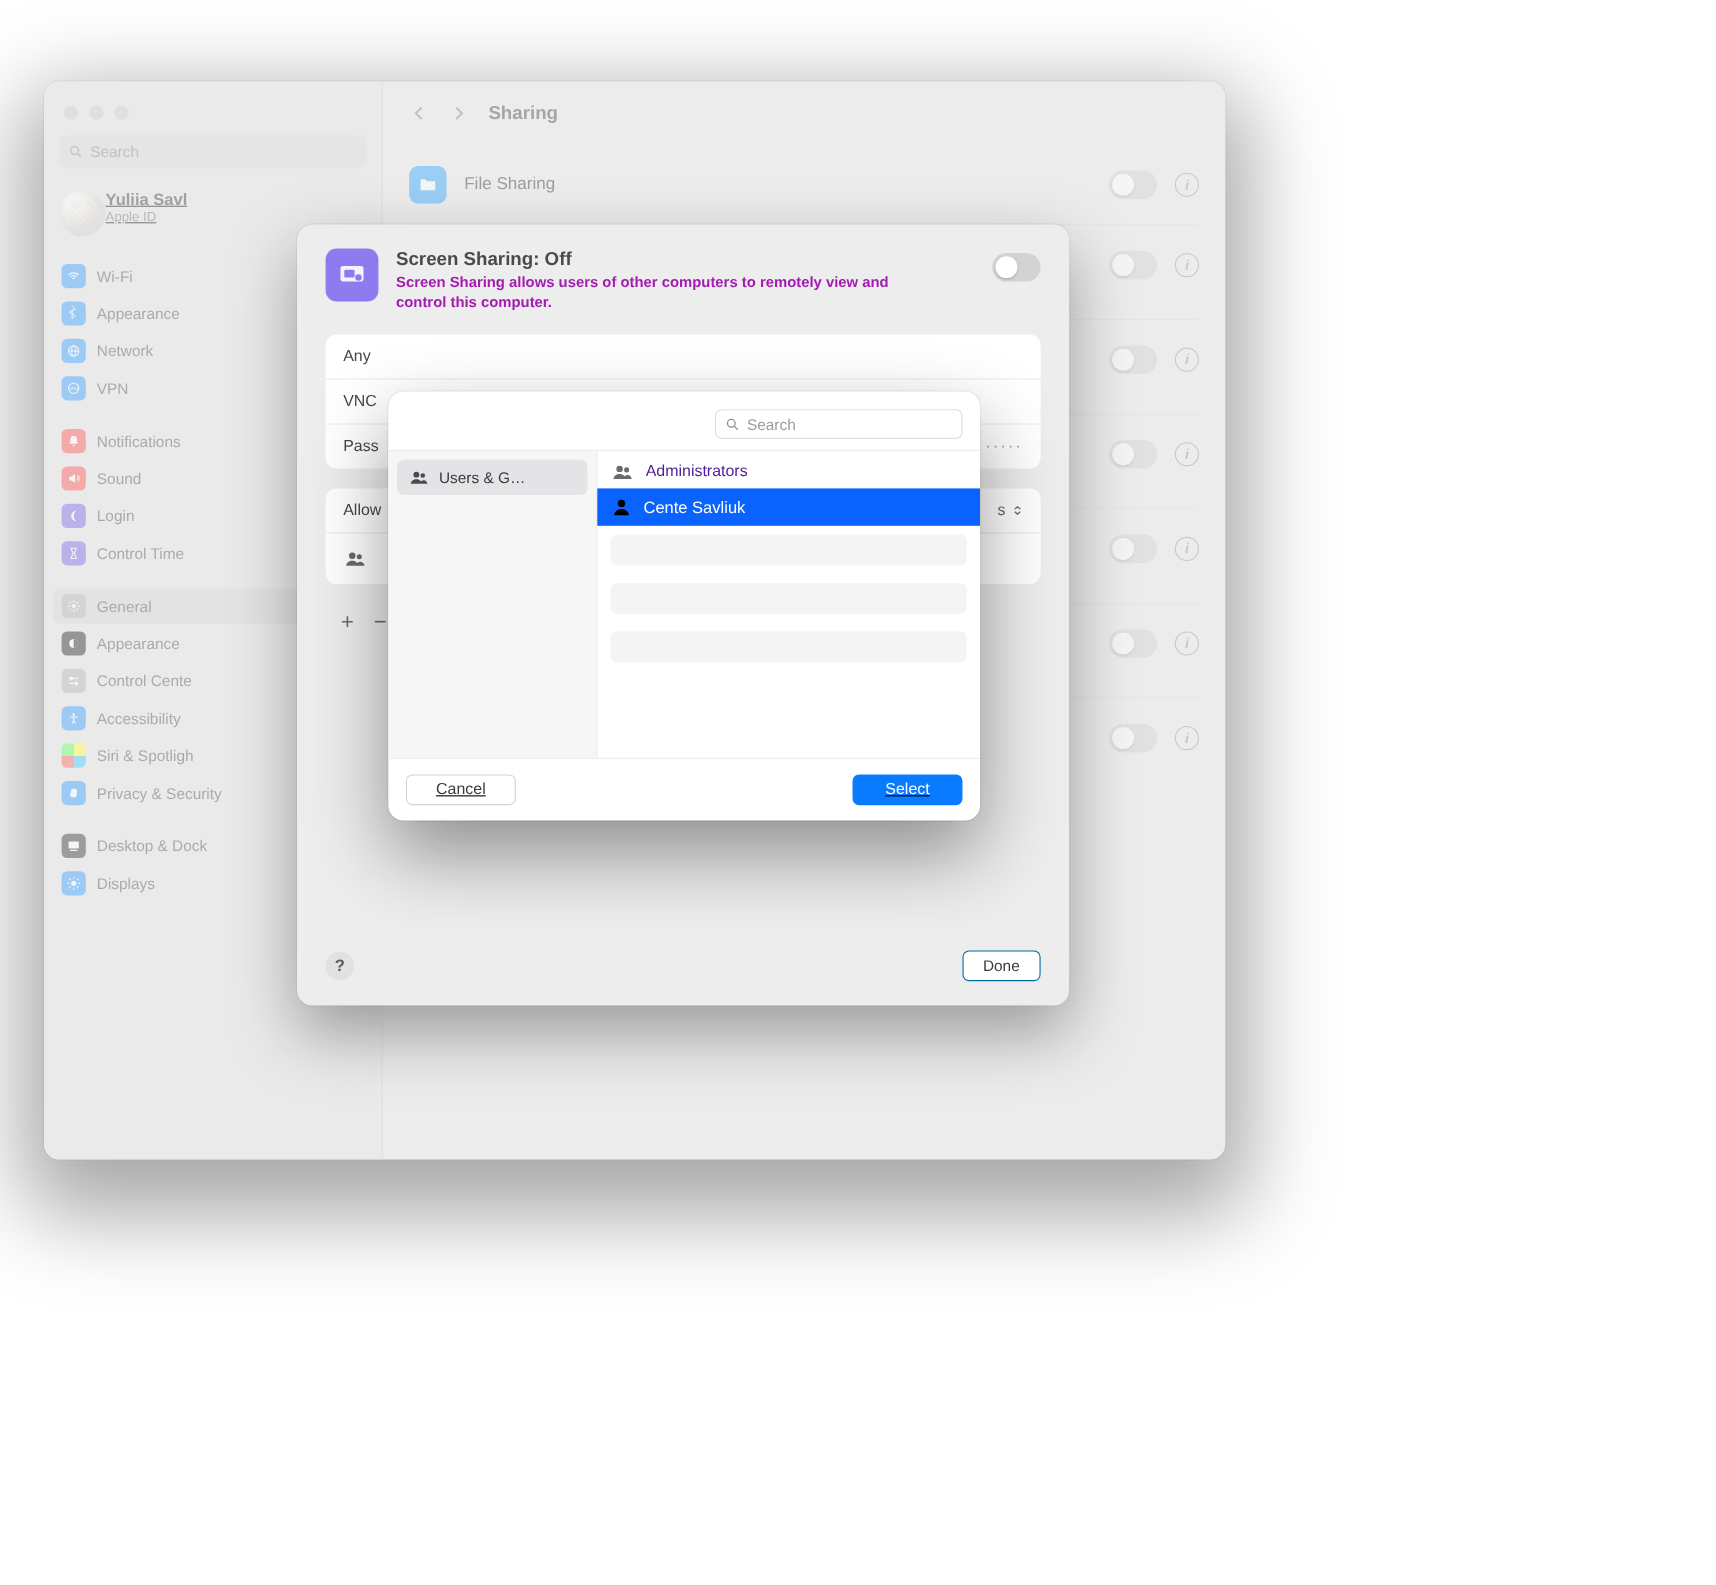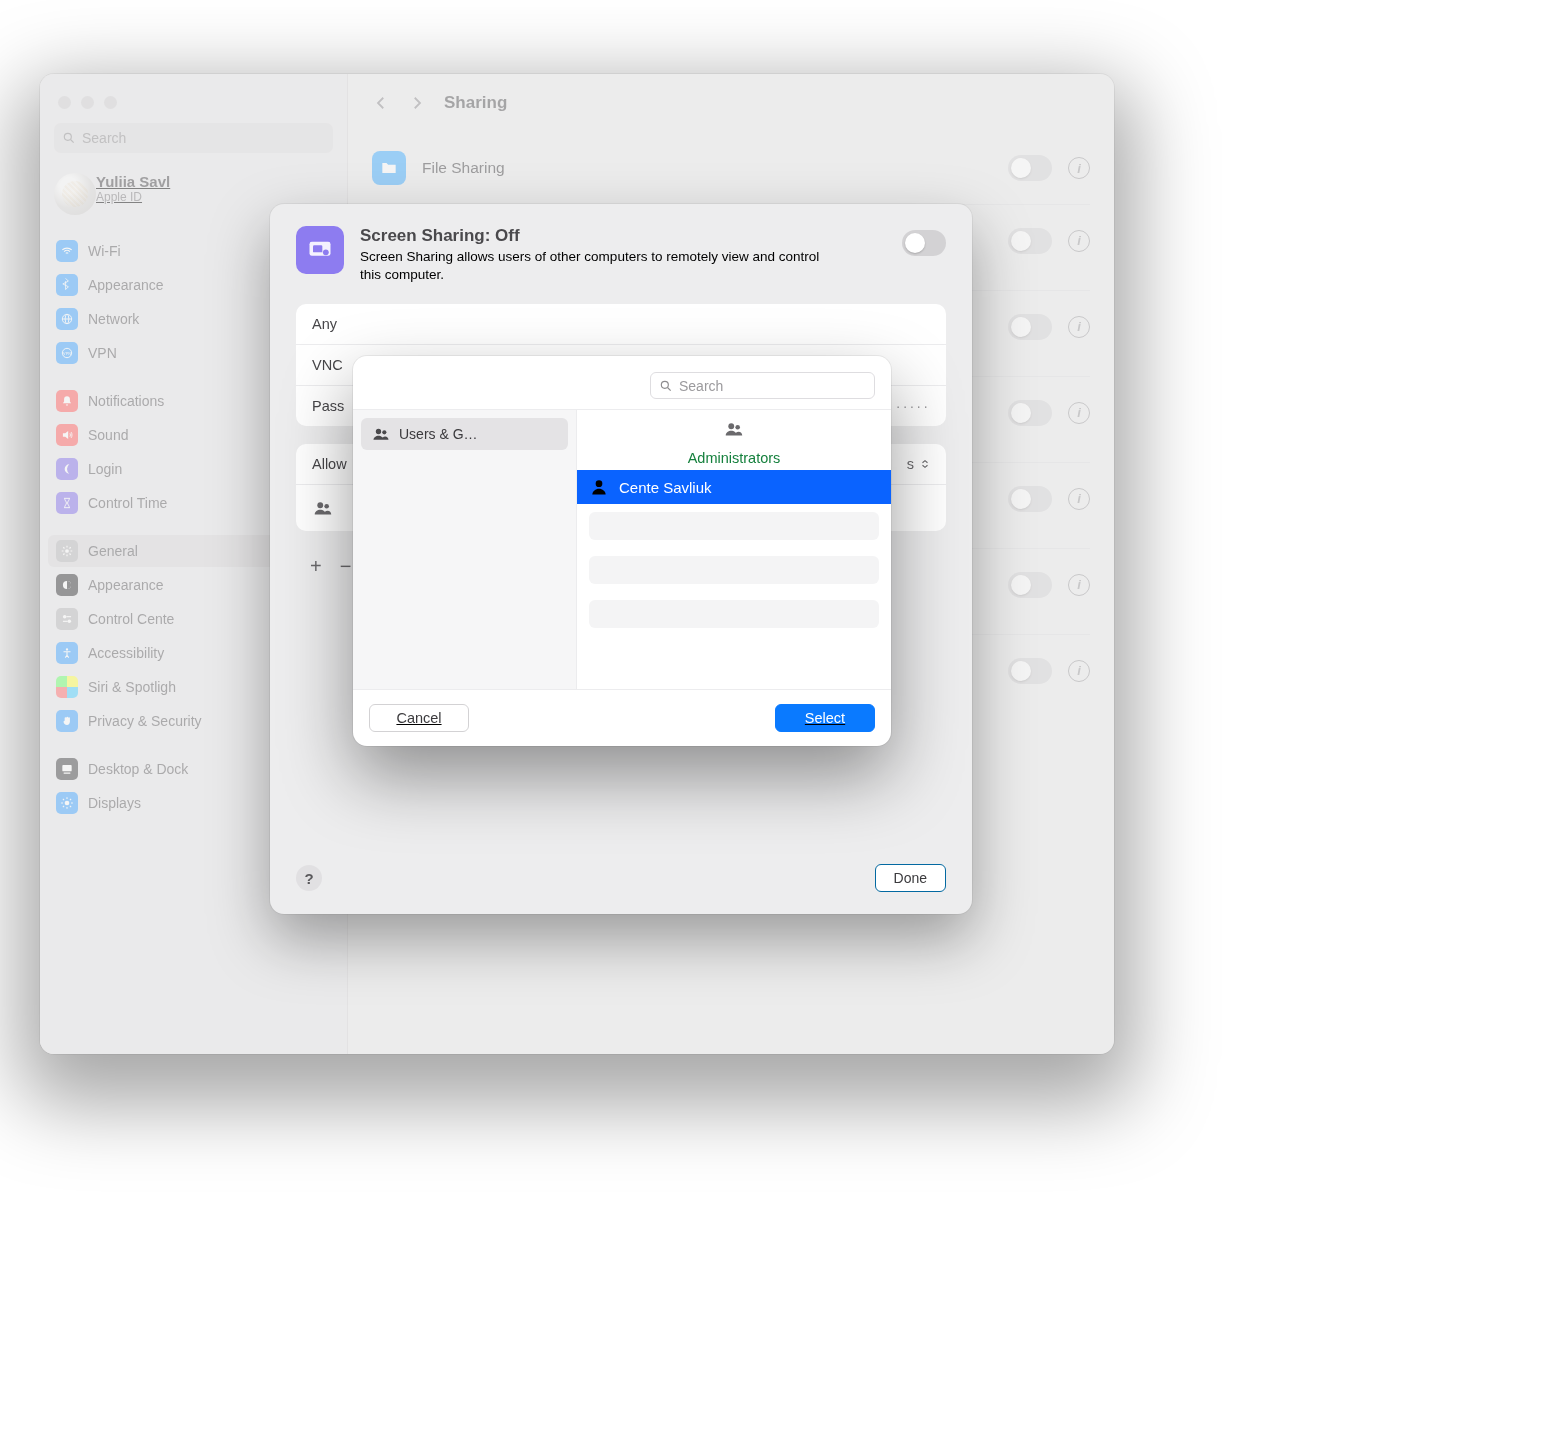--- a/index.html
+++ b/index.html
@@ -90,21 +90,21 @@
     width:702px; height:710px;
     background:#ededee; border-radius:14px;
     box-shadow:0 25px 60px rgba(0,0,0,.35), 0 0 0 1px rgba(0,0,0,.05);
     padding:22px 26px;
     display:flex; flex-direction:column;
   }
   .sheet1-head { display:flex; gap:16px; align-items:flex-start; margin-bottom:20px; }
   .sheet1-head .big-ic { width:48px; height:48px; border-radius:10px; background:#8d7cf0; display:flex; align-items:center; justify-content:center; }
   .sheet1-head .big-ic svg { width:28px; height:28px; fill:#fff; }
   .sheet1-head h2 { font-size:17px; font-weight:700; color:#4a494c; }
-  .sheet1-head p  { font-size:13.5px; color:#000000; max-width:480px; line-height:1.35; margin-top:2px;}
+  .sheet1-head p  { font-size:13.5px; color:#a21caf; max-width:480px; line-height:1.35; margin-top:2px;font-weight:bold;}
   .sheet1 .s-toggle { width:44px; height:26px; border-radius:13px; background:#d3d2d4; position:relative; margin-left:auto; margin-top:4px;}
   .sheet1 .s-toggle::after { content:""; position:absolute; left:3px; top:3px; width:20px; height:20px; border-radius:50%; background:#fff; box-shadow:0 1px 2px rgba(0,0,0,.2);}
   .sect { background:#fff; border-radius:10px; margin-bottom:18px; overflow:hidden; }
   .srow { display:flex; align-items:center; padding:12px 16px; font-size:14.5px; color:#474649; border-top:1px solid #ececee; }
   .srow:first-child{ border-top:none; }
   .srow .right { margin-left:auto; display:flex; align-items:center; gap:6px; color:#6b6a6d;}
   .chev-sm { width:10px; height:10px; }
   .srow .dots { letter-spacing:2px; color:#9b9a9d; }
   .users-sect .srow.group-ic svg { width:22px; height:22px; fill:#6b6a6d; margin-right:12px;}
   .add-remove { display:flex; gap:18px; padding:6px 14px 0; color:#6a696c; font-size:20px;}
@@ -117,25 +117,25 @@
     position:absolute; left:353px; top:356px;
     width:538px; height:390px;
     background:#fff; border-radius:14px;
     box-shadow:0 30px 70px rgba(0,0,0,.4), 0 0 0 1px rgba(0,0,0,.06);
     display:flex; flex-direction:column; overflow:hidden;
   }
   .sheet2-top { display:flex; justify-content:flex-end; padding:16px 16px 10px; }
   .sheet2-search { width:225px; height:27px; border:1px solid #dedde0; border-radius:6px;
     display:flex; align-items:center; gap:6px; padding:0 8px; color:#9b9a9d; font-size:14px; }
   .sheet2-body { flex:1; display:flex; border-top:1px solid #ececee; }
-  .cat-col { width:224px; background:#f6f6f7; border-right:1px solid #ececee; padding:8px;}
+  .cat-col { width:190px; background:#f6f6f7; border-right:1px solid #ececee; padding:8px;}
   .cat-item { display:flex; align-items:center; gap:8px; background:#e4e3e5; border-radius:6px; padding:6px 10px; font-size:14px; color:#3b3a3d; white-space:nowrap; overflow:hidden; text-overflow:ellipsis;}
   .cat-item svg { width:20px; height:20px; fill:#4b4a4d; flex:none;}
   .list-col { flex:1; display:flex; flex-direction:column; padding-top:4px;}
-  .list-head { display:flex; align-items:center; gap:10px; padding:4px 12px; color:#15803d; font-size:14.5px;flex-direction:column;}
+  .list-head { display:flex; align-items:center; gap:10px; padding:4px 12px; color:#4c1d95; font-size:14.5px;}
   .list-head svg { width:22px; height:22px; fill:#6b6a6d;}
   .user-item { display:flex; align-items:center; gap:10px; padding:6px 12px; font-size:15px; margin:2px 8px 4px; border-radius:5px;}
   .user-item.sel { background:#0a63ff; color:#fff; margin:0; border-radius:0; padding:7px 12px;}
   .user-item svg { width:20px; height:20px; fill:#000;}
   .user-item.sel svg { fill:#000;}
   .ghost { height:28px; margin:8px 12px; background:#f4f4f5; border-radius:6px;}
   .sheet2-footer { display:flex; justify-content:space-between; gap:0; padding:14px 16px; border-top:1px solid #ececee;text-decoration:underline;}
   .btn { border-radius:6px; padding:5px 20px; font-size:14.5px; border:1px solid #d3d2d4; background:#fff; color:#3b3a3d; min-width:100px; text-align:center;}
   .btn.primary { background:#0a7aff; border-color:#0a7aff; color:#fff; font-weight:500;}
 

